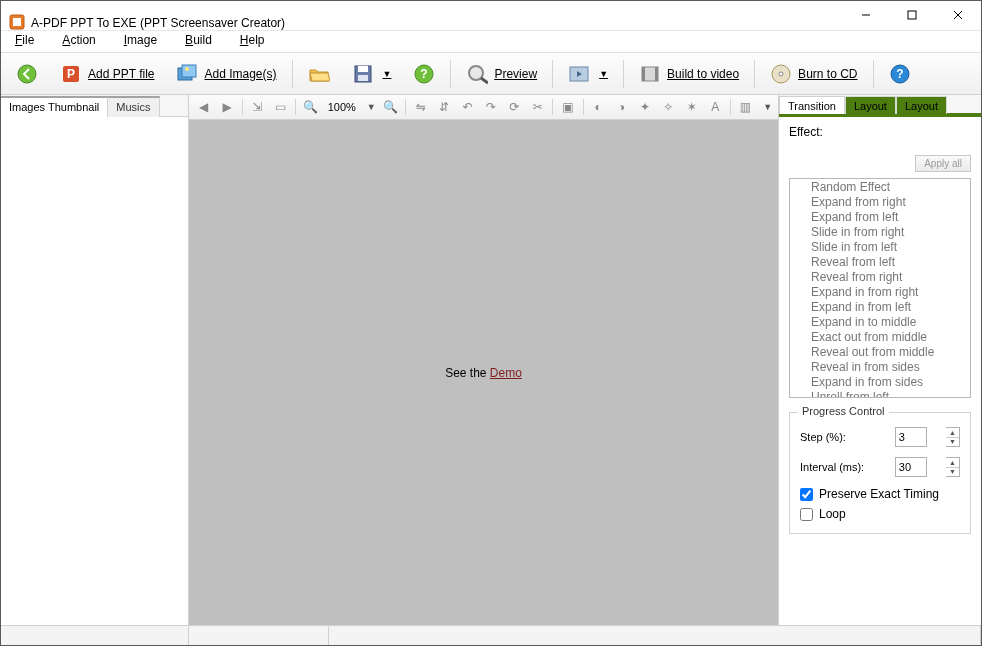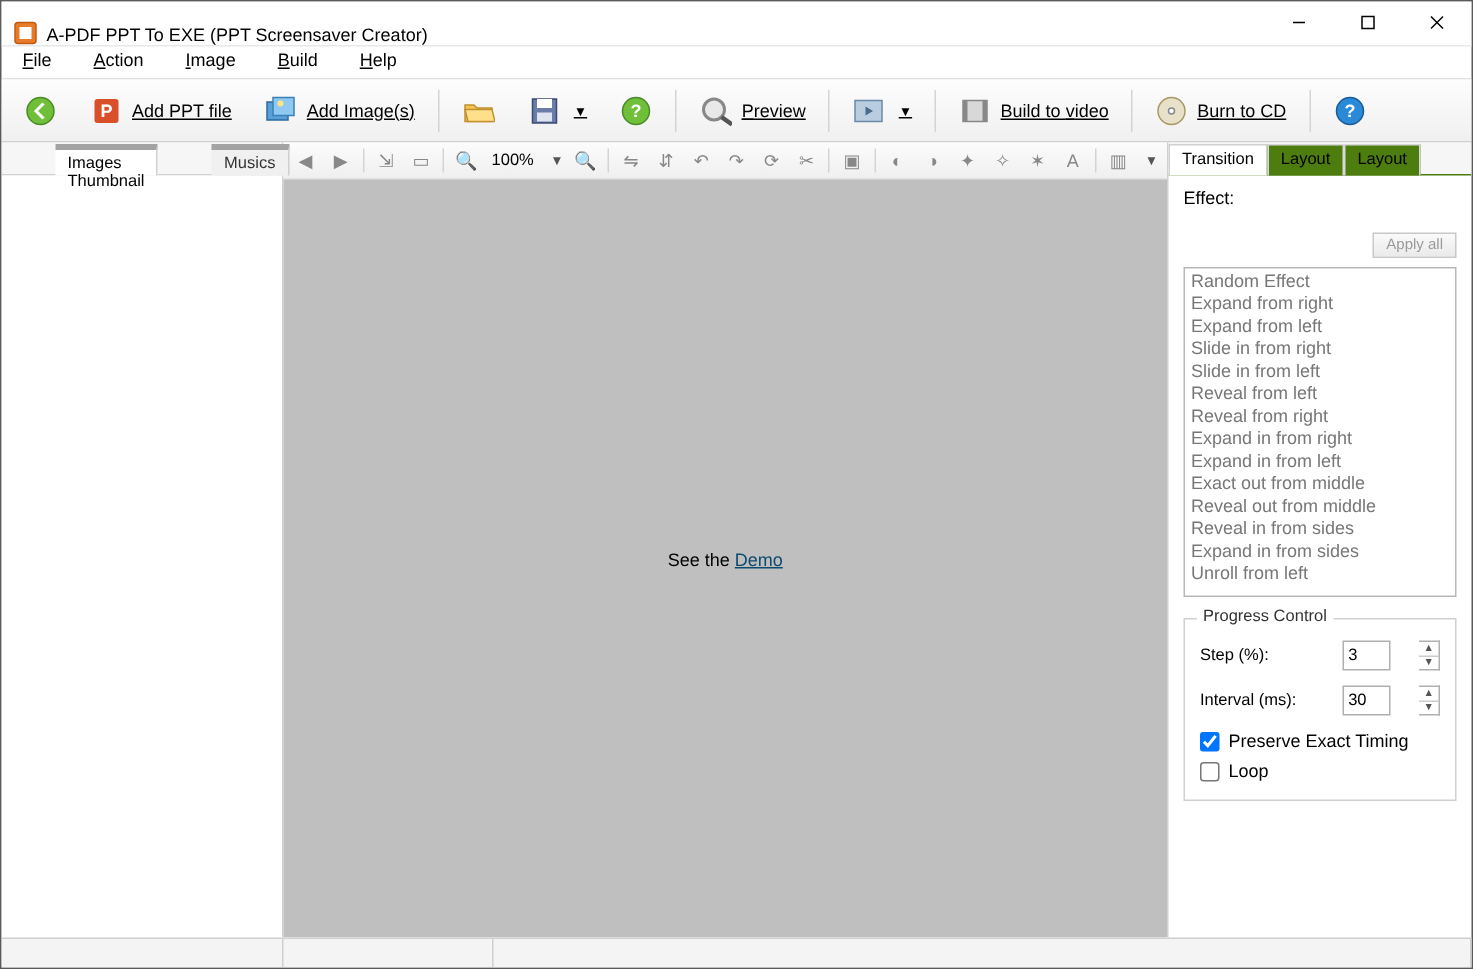--- a/index.html
+++ b/index.html
@@ -23,45 +23,45 @@
 .tb-btn span { text-decoration: underline; color:#000; }
 .tb-sep { width:1px; height:28px; background:#d4d4d4; }
 .drop-caret { font-size:9px; color:#555; margin-left:3px; }
 
 
 .body { flex:1; display:flex; min-height:0; }
 
 
 .left-panel { width:188px; border-right:1px solid #d0d0d0; display:flex; flex-direction:column; }
 .left-tabs { height:22px; display:flex; border-bottom:1px solid #d0d0d0; background:#f6f6f6; }
-.left-tab { padding:3px 8px; border-right:1px solid #d0d0d0; background:#fff; border-top:4px solid #a3a3a3; font-size:11px; position:relative; top:1px;margin-left:36px; }
+.left-tab { padding:3px 8px; border-right:1px solid #d0d0d0; background:#fff; border-top:2px solid #a3a3a3; font-size:11px; position:relative; top:1px; }
 .left-tab.inactive { background:#f0f0f0; color:#333; }
 .left-content { flex:1; background:#fff; }
 
 
 .center { flex:1; display:flex; flex-direction:column; min-width:0; border-right:1px solid #d0d0d0;}
 .center-toolbar { height:25px; background:linear-gradient(#fcfcfc,#efefef); border-bottom:1px solid #d0d0d0; display:flex; align-items:center; padding:0 6px; gap:6px; }
 .ct-btn { width:20px; height:20px; display:flex; align-items:center; justify-content:center; color:#888; }
 .ct-btn.active { color:#333; }
 .ct-sep { width:1px; height:16px; background:#d4d4d4; }
 .zoom-label { color:#000; font-size:11px; padding:0 2px; }
 .canvas { flex:1; background:#bfbfbf; display:flex; align-items:center; justify-content:center; }
 .canvas .msg { color:#000; font-size:12px; }
-.canvas .msg a { color:#0c4a6e; text-decoration:underline; }
+.canvas .msg a { color:#7f1d1d; text-decoration:underline; }
 
 
 .right-panel { width:202px; display:flex; flex-direction:column; }
-.right-tabs { height:22px; display:flex; border-bottom:1px solid #4d7c0f; background:#f6f6f6; }
+.right-tabs { height:22px; display:flex; border-bottom:4px solid #4d7c0f; background:#f6f6f6; }
 .right-tab { padding:3px 8px; border:1px solid #d0d0d0; border-bottom:none; background:#fff; font-size:11px; position:relative; top:1px; }
 .right-tab.inactive { background:#4d7c0f; border-color:#d8d8d8; }
 .right-body { flex:1; padding:8px 10px 10px; display:flex; flex-direction:column; overflow:hidden; }
 .effect-label { margin-bottom:16px; }
 .apply-row { display:flex; justify-content:flex-end; margin-bottom:6px; }
 .apply-btn { border:1px solid #c8c8c8; background:linear-gradient(#fafafa,#eaeaea); color:#9a9a9a; padding:2px 8px; font-size:10px; }
-.effect-list { border:1px solid #b8b8b8; height:220px; overflow-y:scroll; background:#fff; color:#777; padding:1px 4px; line-height:1.25; font-size:11px; }
+.effect-list { border:1px solid #b8b8b8; height:220px; overflow-y:scroll; background:#fff; color:#777; padding:1px 21px; line-height:1.25; font-size:11px; }
 .effect-list div { white-space:nowrap; }
 .group { border:1px solid #d0d0d0; margin-top:14px; padding:14px 10px 12px; position:relative; }
 .group-title { position:absolute; top:-8px; left:8px; background:#fff; padding:0 4px; font-size:11px; color:#333; }
 .form-row { display:flex; align-items:center; gap:19px; margin-bottom:10px; }
 .form-row label { width:86px; font-size:11px; color:#000; }
 .num-input { width:32px; height:20px; border:1px solid #b0b0b0; padding:0 3px; font-size:11px; }
 .spinner { width:16px; height:20px; border:1px solid #b0b0b0; border-left:none; display:flex; flex-direction:column;}
 .spinner div { flex:1; display:flex; align-items:center; justify-content:center; font-size:7px; color:#555; border-bottom:1px solid #ccc;}
 .spinner div:last-child{border-bottom:none;}
 .check-row { display:flex; align-items:center; gap:6px; margin-top:6px; font-size:11px; }
@@ -284,20 +284,21 @@
       <div class="effect-list" id="effect-list">
           <div>Random Effect</div>
           <div>Expand from right</div>
           <div>Expand from left</div>
           <div>Slide in from right</div>
           <div>Slide in from left</div>
           <div>Reveal from left</div>
           <div>Reveal from right</div>
           <div>Expand in from right</div>
           <div>Expand in from left</div>
+          <div>Expand in to middle</div>
           <div>Exact out from middle</div>
           <div>Reveal out from middle</div>
           <div>Reveal in from sides</div>
           <div>Expand in from sides</div>
           <div>Unroll from left</div>
         </div>
 
       <div class="group">
         <div class="group-title">Progress Control</div>
         <div class="form-row">

